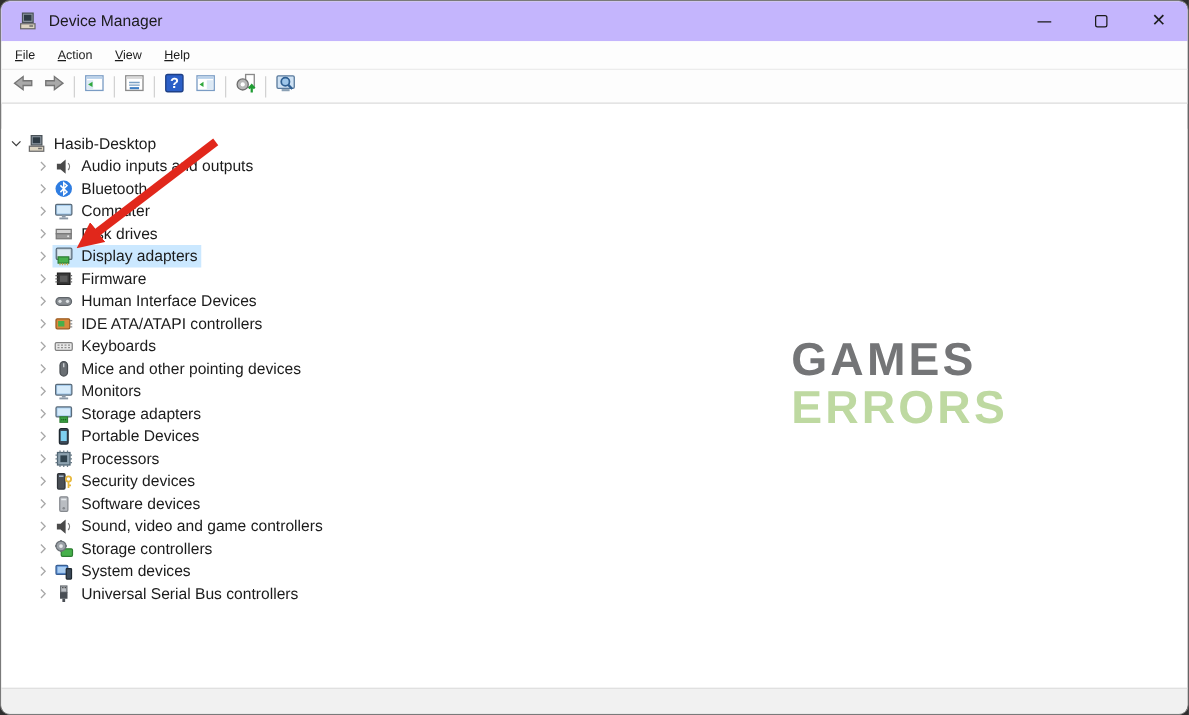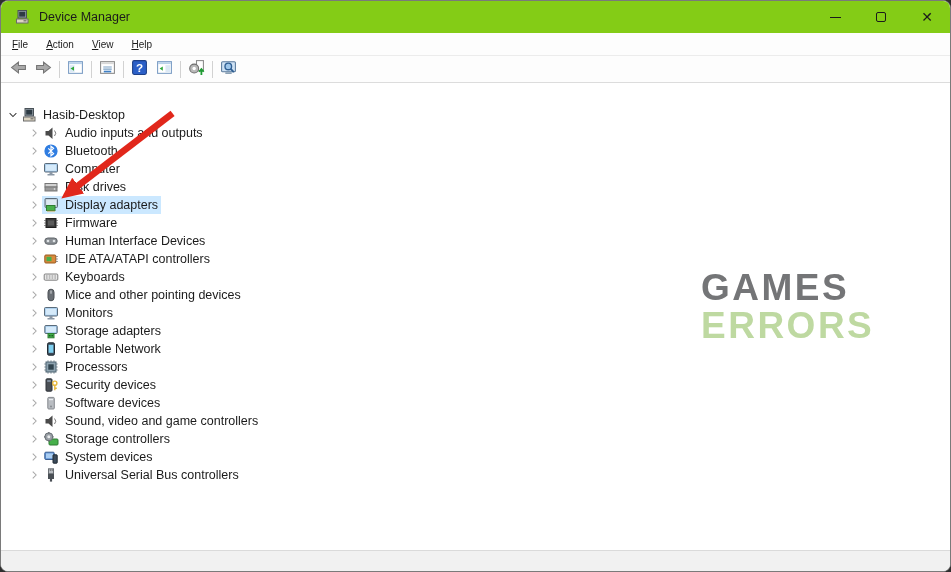--- a/index.html
+++ b/index.html
@@ -56,36 +56,36 @@
   .tree-icon { width: 16px; height: 16px; margin-right: 6px; flex: 0 0 16px; }
   .tree-icon svg { width: 16px; height: 16px; display: block; }
   .tree-label { white-space: nowrap; }
   
   .statusbar {
     height: 21px; flex: 0 0 21px; background: #f1f1f1;
     border-top: 1px solid #dadada;
   }
   
   .watermark {
-    position: absolute; left: 700px; top: 166px;
+    position: absolute; left: 632px; top: 166px;
     font-weight: bold; font-size: 37px; line-height: 38px; letter-spacing: 2.5px;
     pointer-events: none; user-select: none;
   }
   
   .arrow-overlay {
     position: absolute; left: 0; top: 0; width: 100%; height: 100%;
     pointer-events: none; z-index: 6;
   }
 </style>
 </head>
 <body>
 
 <div class="window">
 
-  <div class="titlebar" style="background: #84cc16; text-align: center;">
+  <div class="titlebar" style="background: #c4b5fd; text-align: center;">
     <span class="app-icon">
       <svg viewBox="0 0 16 16" width="16" height="16">
         <rect x="4" y="1.5" width="8.5" height="7.5" fill="#8f9aa3" stroke="#4a5258"></rect>
         <rect x="5.2" y="2.8" width="6" height="4.8" fill="#2e3b44"></rect>
         <rect x="2.5" y="10" width="11.5" height="4" fill="#ddd5c2" stroke="#6b6b6b"></rect>
         <rect x="9.5" y="11.2" width="3" height="1.2" fill="#6b6b6b"></rect>
       </svg>
     </span>
     <span class="title">Device Manager</span>
     <span class="spacer"></span>
@@ -401,21 +401,21 @@
               <path d="M5 3.5 L9.5 8 L5 12.5" stroke="#a8a8a8" stroke-width="1.4" fill="none"></path>
             </svg>
           </span>
           <span class="row-body">
             <span class="tree-icon">
               <svg viewBox="0 0 16 16">
                 <rect x="4.5" y="1.8" width="7" height="12.4" rx="1.5" fill="#3c4b5a" stroke="#1f2830"></rect>
                 <rect x="5.6" y="3.8" width="4.8" height="8" fill="#7fd0f0"></rect>
               </svg>
             </span>
-            <span class="tree-label">Portable Network</span>
+            <span class="tree-label">Portable Devices</span>
           </span>
         </div>
         <div class="tree-row">
           <span class="chevron" style="margin-left: 27px;">
             <svg viewBox="0 0 16 16">
               <path d="M5 3.5 L9.5 8 L5 12.5" stroke="#a8a8a8" stroke-width="1.4" fill="none"></path>
             </svg>
           </span>
           <span class="row-body">
             <span class="tree-icon">

